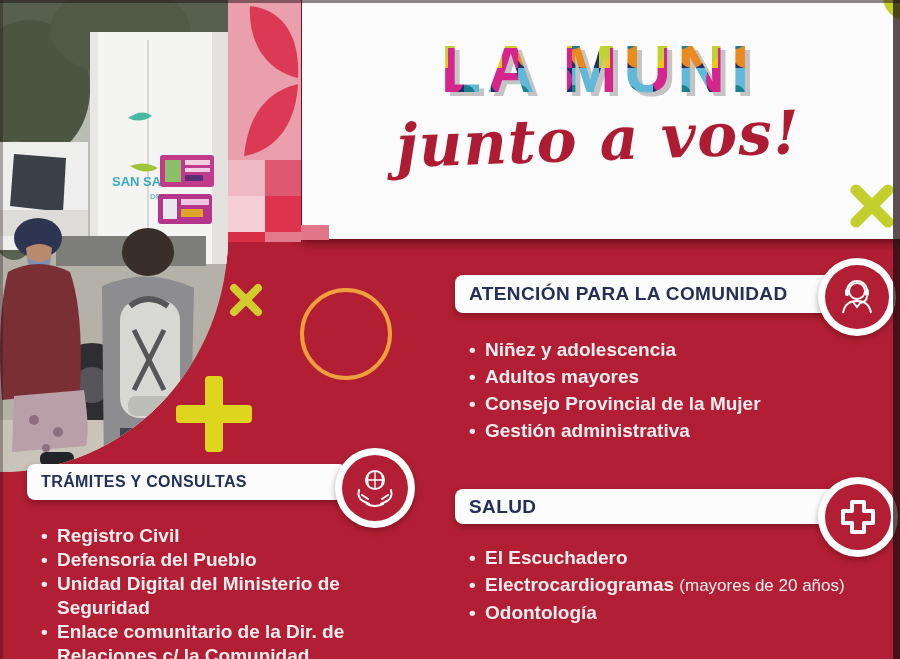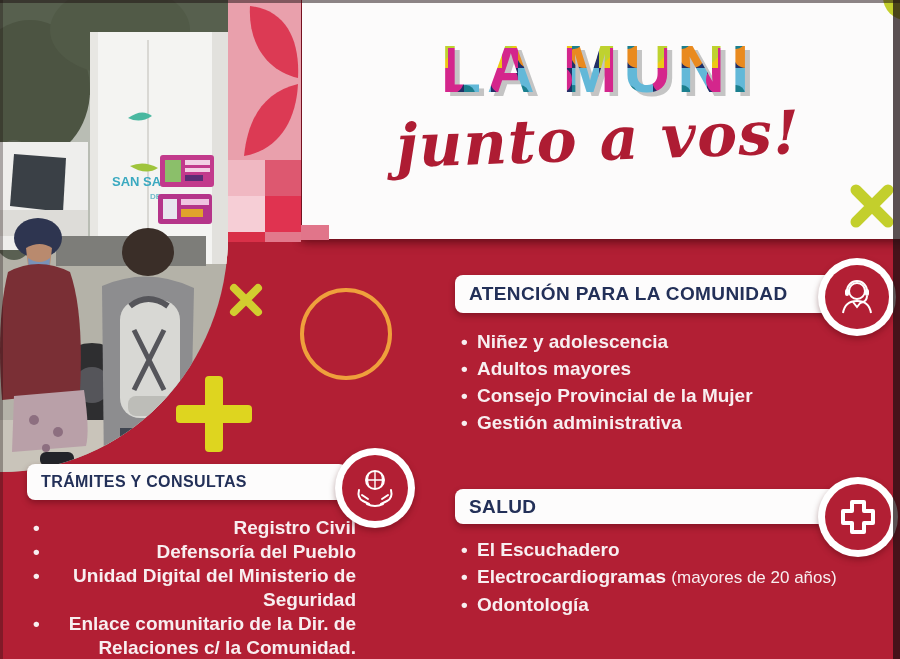--- a/index.html
+++ b/index.html
@@ -36,25 +36,25 @@
   .banner{position:absolute;height:38px;background:#fdfcfc;border-radius:8px;
           box-shadow:0 3px 6px rgba(60,0,10,.38);display:flex;align-items:center;
           padding:6px 14px;box-sizing:border-box;z-index:4;}
   .banner .title{font-weight:800;font-size:19px;color:#233058;letter-spacing:.4px;white-space:nowrap;}
   .badge{position:absolute;width:78px;height:78px;border-radius:50%;background:#fff;
          box-shadow:0 3px 6px rgba(60,0,10,.35);z-index:5;}
   .badge .inner{position:absolute;inset:7px;border-radius:50%;background:#b21f34;
                 display:flex;align-items:center;justify-content:center;}
 
   
-  .list{position:absolute;list-style:none;margin:4px;padding:0;z-index:4;}
+  .list{position:absolute;list-style:none;margin:12px;padding:0;z-index:4;}
   .list li{position:relative;padding-left:18px;font-weight:700;font-size:19px;
            line-height:27px;color:#f8eef0;}
   .list li::before{content:"\2022";position:absolute;left:2px;}
-  .list.tramites li{line-height:24px;text-align:right;}
+  .list.tramites li{line-height:24px;}
   .note{font-weight:400;font-size:17px;}
 
   
   .edge-right{position:absolute;left:893px;top:0;width:7px;height:659px;
               background:rgba(28,14,16,.72);z-index:9;}
   .edge-top{position:absolute;left:0;top:0;width:900px;height:3px;background:rgba(28,14,16,.5);z-index:9;}
   .edge-left{position:absolute;left:0;top:0;width:3px;height:659px;background:rgba(28,14,16,.32);z-index:9;}
 </style>
 </head>
 <body>

